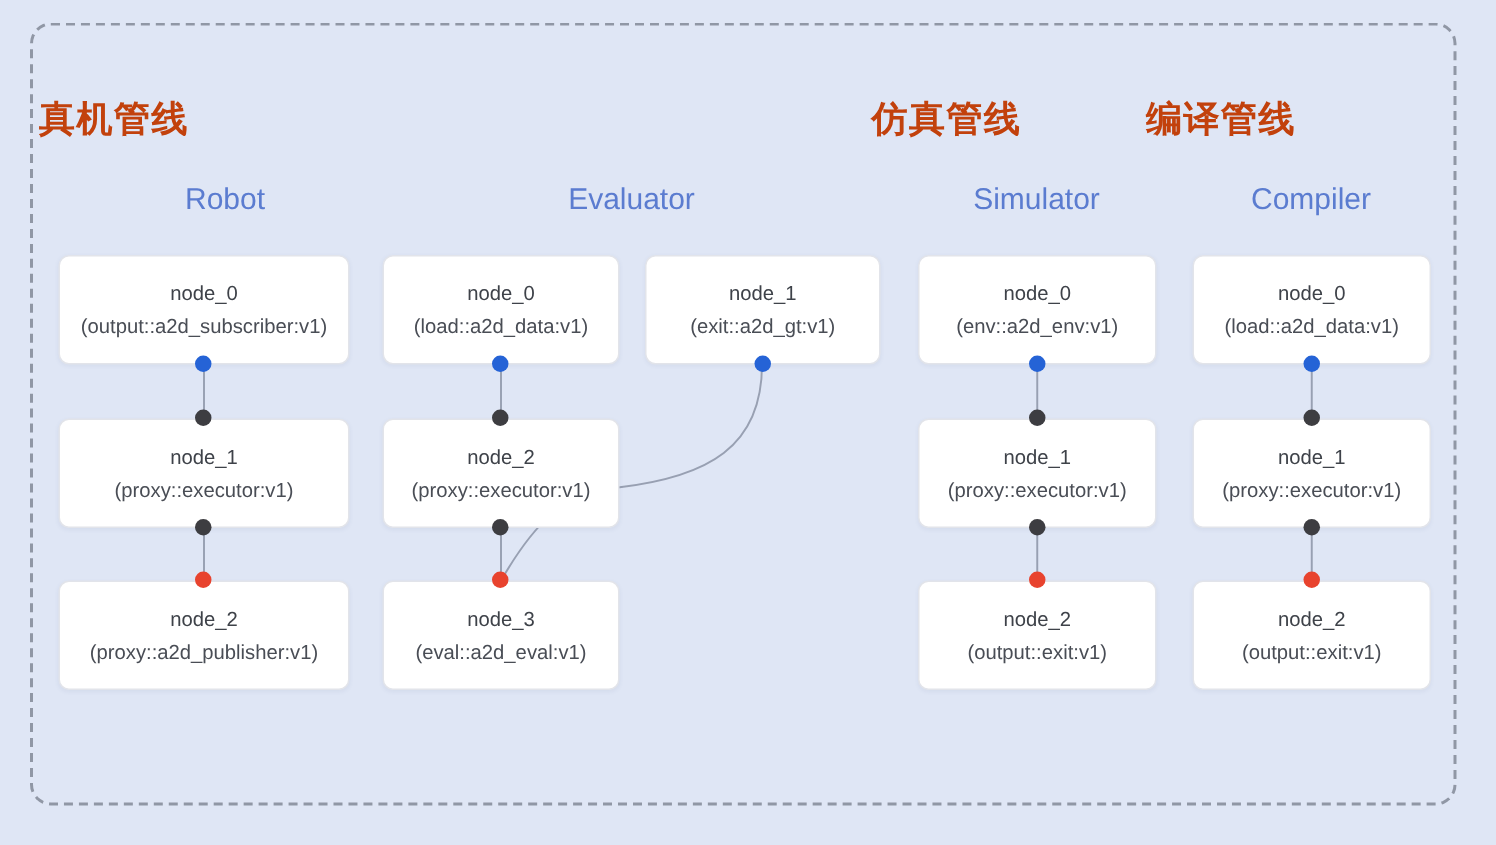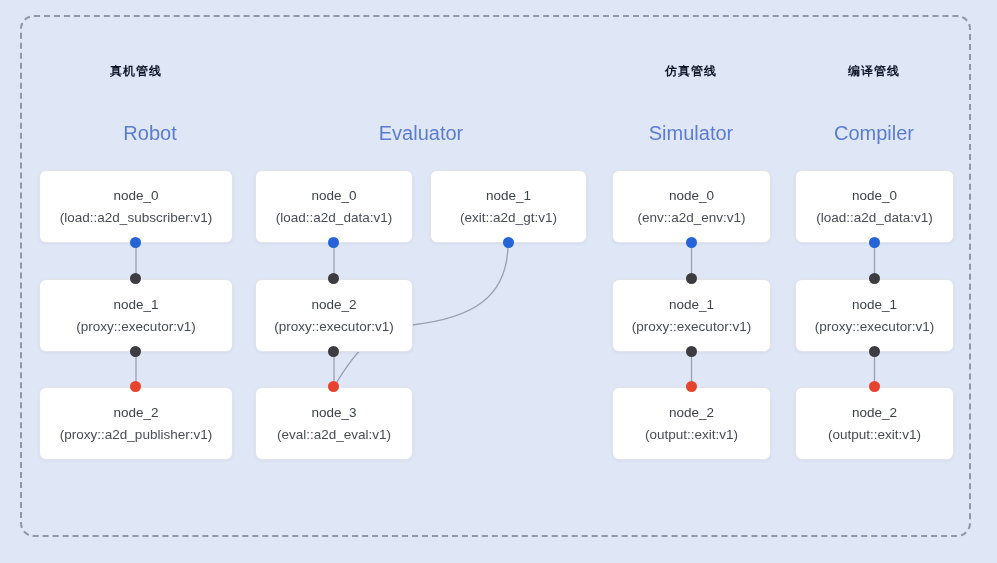--- a/index.html
+++ b/index.html
@@ -29,24 +29,24 @@
   .edges-layer {
     position: absolute;
     left: 0;
     top: 0;
     z-index: 1;
   }
   .pipeline-title-zh {
     position: absolute;
     top: 63px;
     width: 220px;
-    text-align: center;
-    font-size: 12px;
+    text-align: left;
+    font-size: 24px;
     font-weight: 700;
-    color: #0f172a;
+    color: #c2410c;
     letter-spacing: 1px;
     z-index: 2;
   }
   .pipeline-title-en {
     position: absolute;
     top: 122px;
     width: 220px;
     text-align: center;
     font-size: 20px;
     font-weight: 400;
@@ -120,21 +120,21 @@
   <div class="pipeline-title-zh" style="left:26px;">真机管线</div>
   <div class="pipeline-title-en" style="left:40px;">Robot</div>
   <div class="pipeline-title-en" style="left:311px;">Evaluator</div>
   <div class="pipeline-title-zh" style="left:581px;">仿真管线</div>
   <div class="pipeline-title-en" style="left:581px;">Simulator</div>
   <div class="pipeline-title-zh" style="left:764px;">编译管线</div>
   <div class="pipeline-title-en" style="left:764px;">Compiler</div>
 
   <div class="node" style="left:39px;top:170px;width:194px">
     <div class="nname">node_0</div>
-    <div class="ntype">(load::a2d_subscriber:v1)</div>
+    <div class="ntype">(output::a2d_subscriber:v1)</div>
   </div>
   <div class="node" style="left:39px;top:279px;width:194px">
     <div class="nname">node_1</div>
     <div class="ntype">(proxy::executor:v1)</div>
   </div>
   <div class="node" style="left:39px;top:387px;width:194px">
     <div class="nname">node_2</div>
     <div class="ntype">(proxy::a2d_publisher:v1)</div>
   </div>
 

